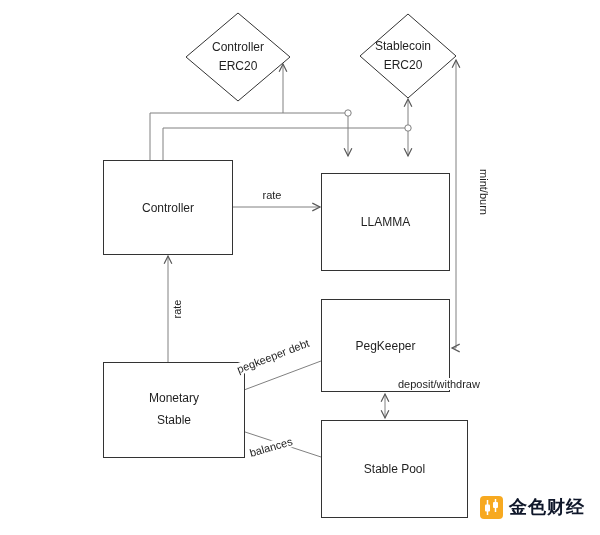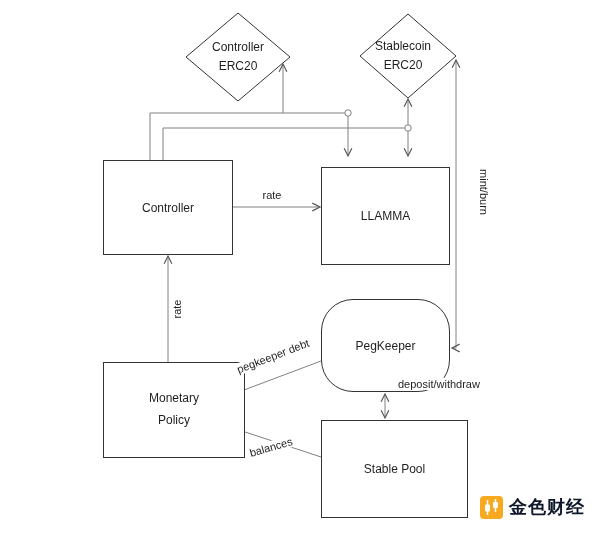--- a/index.html
+++ b/index.html
@@ -112,32 +112,32 @@
   </div>
   <div class="diamond-label" style="left:403px; top:56px;">
     <div>Stablecoin</div>
     <div>ERC20</div>
   </div>
 
   <div class="box" style="left:103px; top:160px; width:130px; height:95px;">
     <span>Controller</span>
   </div>
 
-  <div class="box" style="left:321px; top:167px; width:129px; height:98px;">
+  <div class="box" style="left:321px; top:173px; width:129px; height:98px;">
     <span>LLAMMA</span>
   </div>
 
-  <div class="box" style="left:321px; top:299px; width:129px; height:93px;border-radius:32px;">
+  <div class="box" style="left:321px; top:299px; width:129px; height:93px;">
     <span>PegKeeper</span>
   </div>
 
   <div class="box" style="left:103px; top:362px; width:142px; height:96px;">
     <div class="two-line">
       <div>Monetary</div>
-      <div>Policy</div>
+      <div>Stable</div>
     </div>
   </div>
 
   <div class="box" style="left:321px; top:420px; width:147px; height:98px;">
     <span>Stable Pool</span>
   </div>
 
   <div class="edge-label" style="left:272px; top:195px; transform:translate(-50%,-50%);">rate</div>
 
   <div class="edge-label" style="left:177px; top:309px; transform:translate(-50%,-50%) rotate(-90deg);">rate</div>

